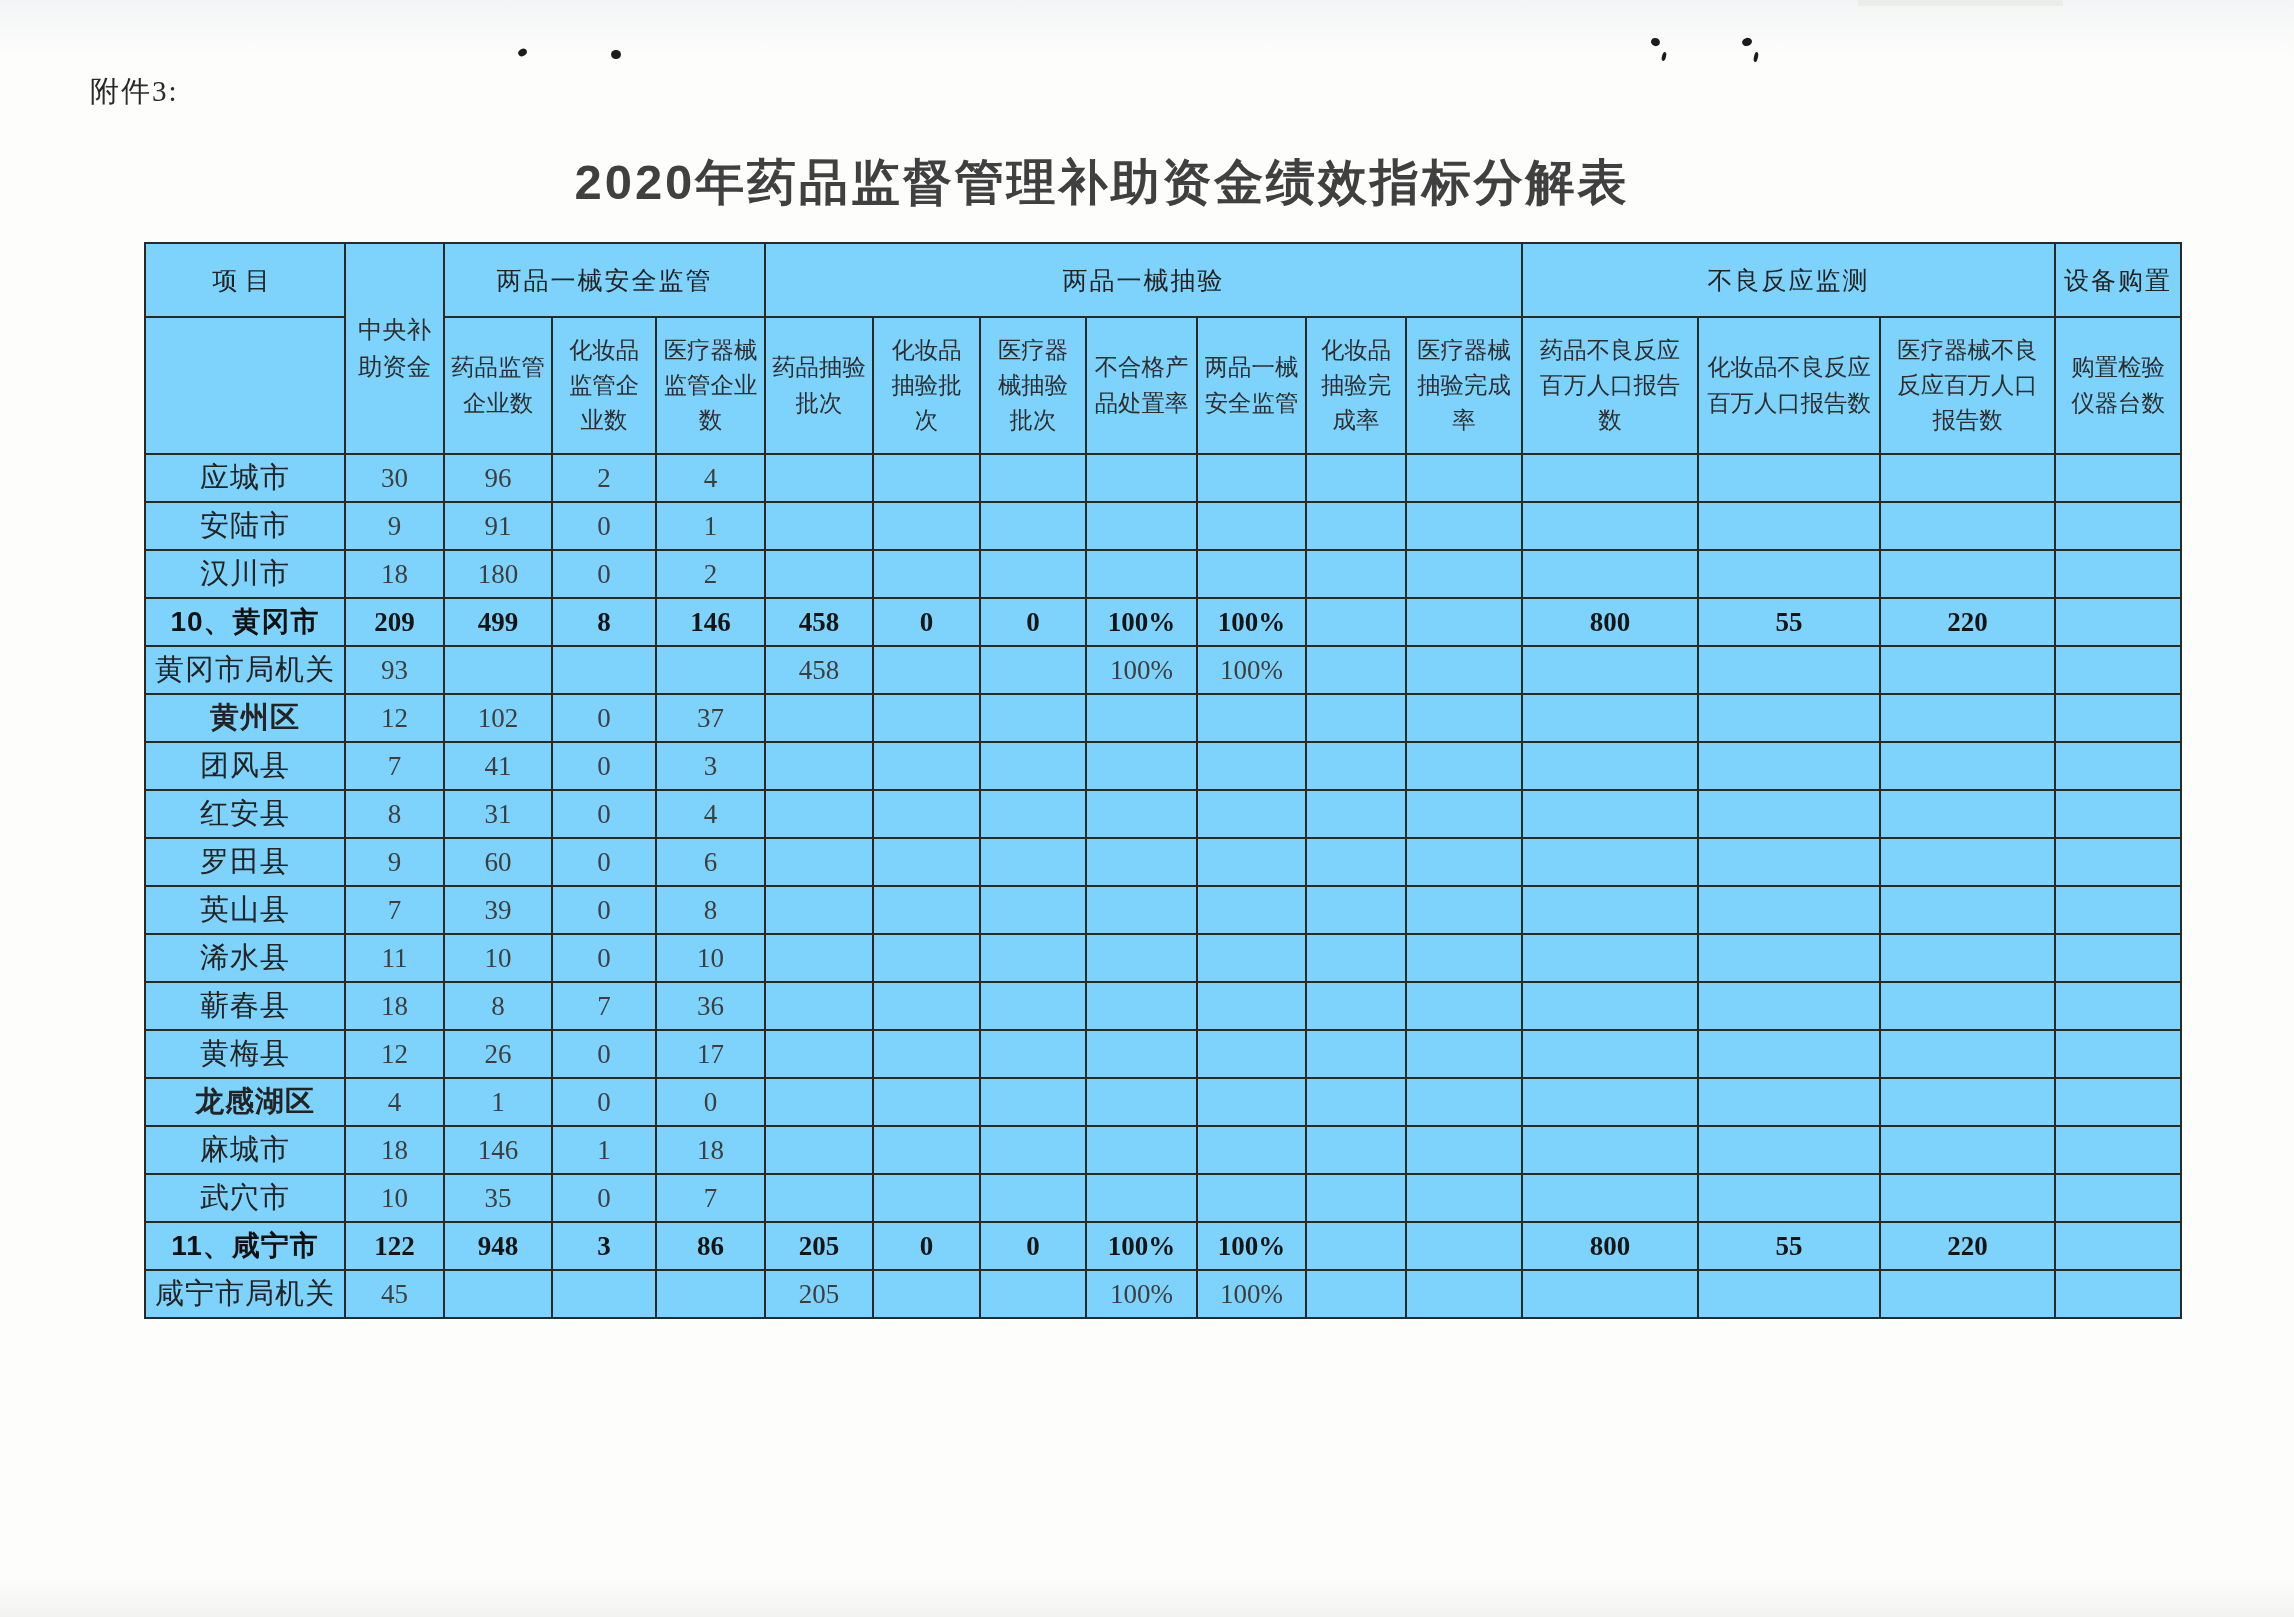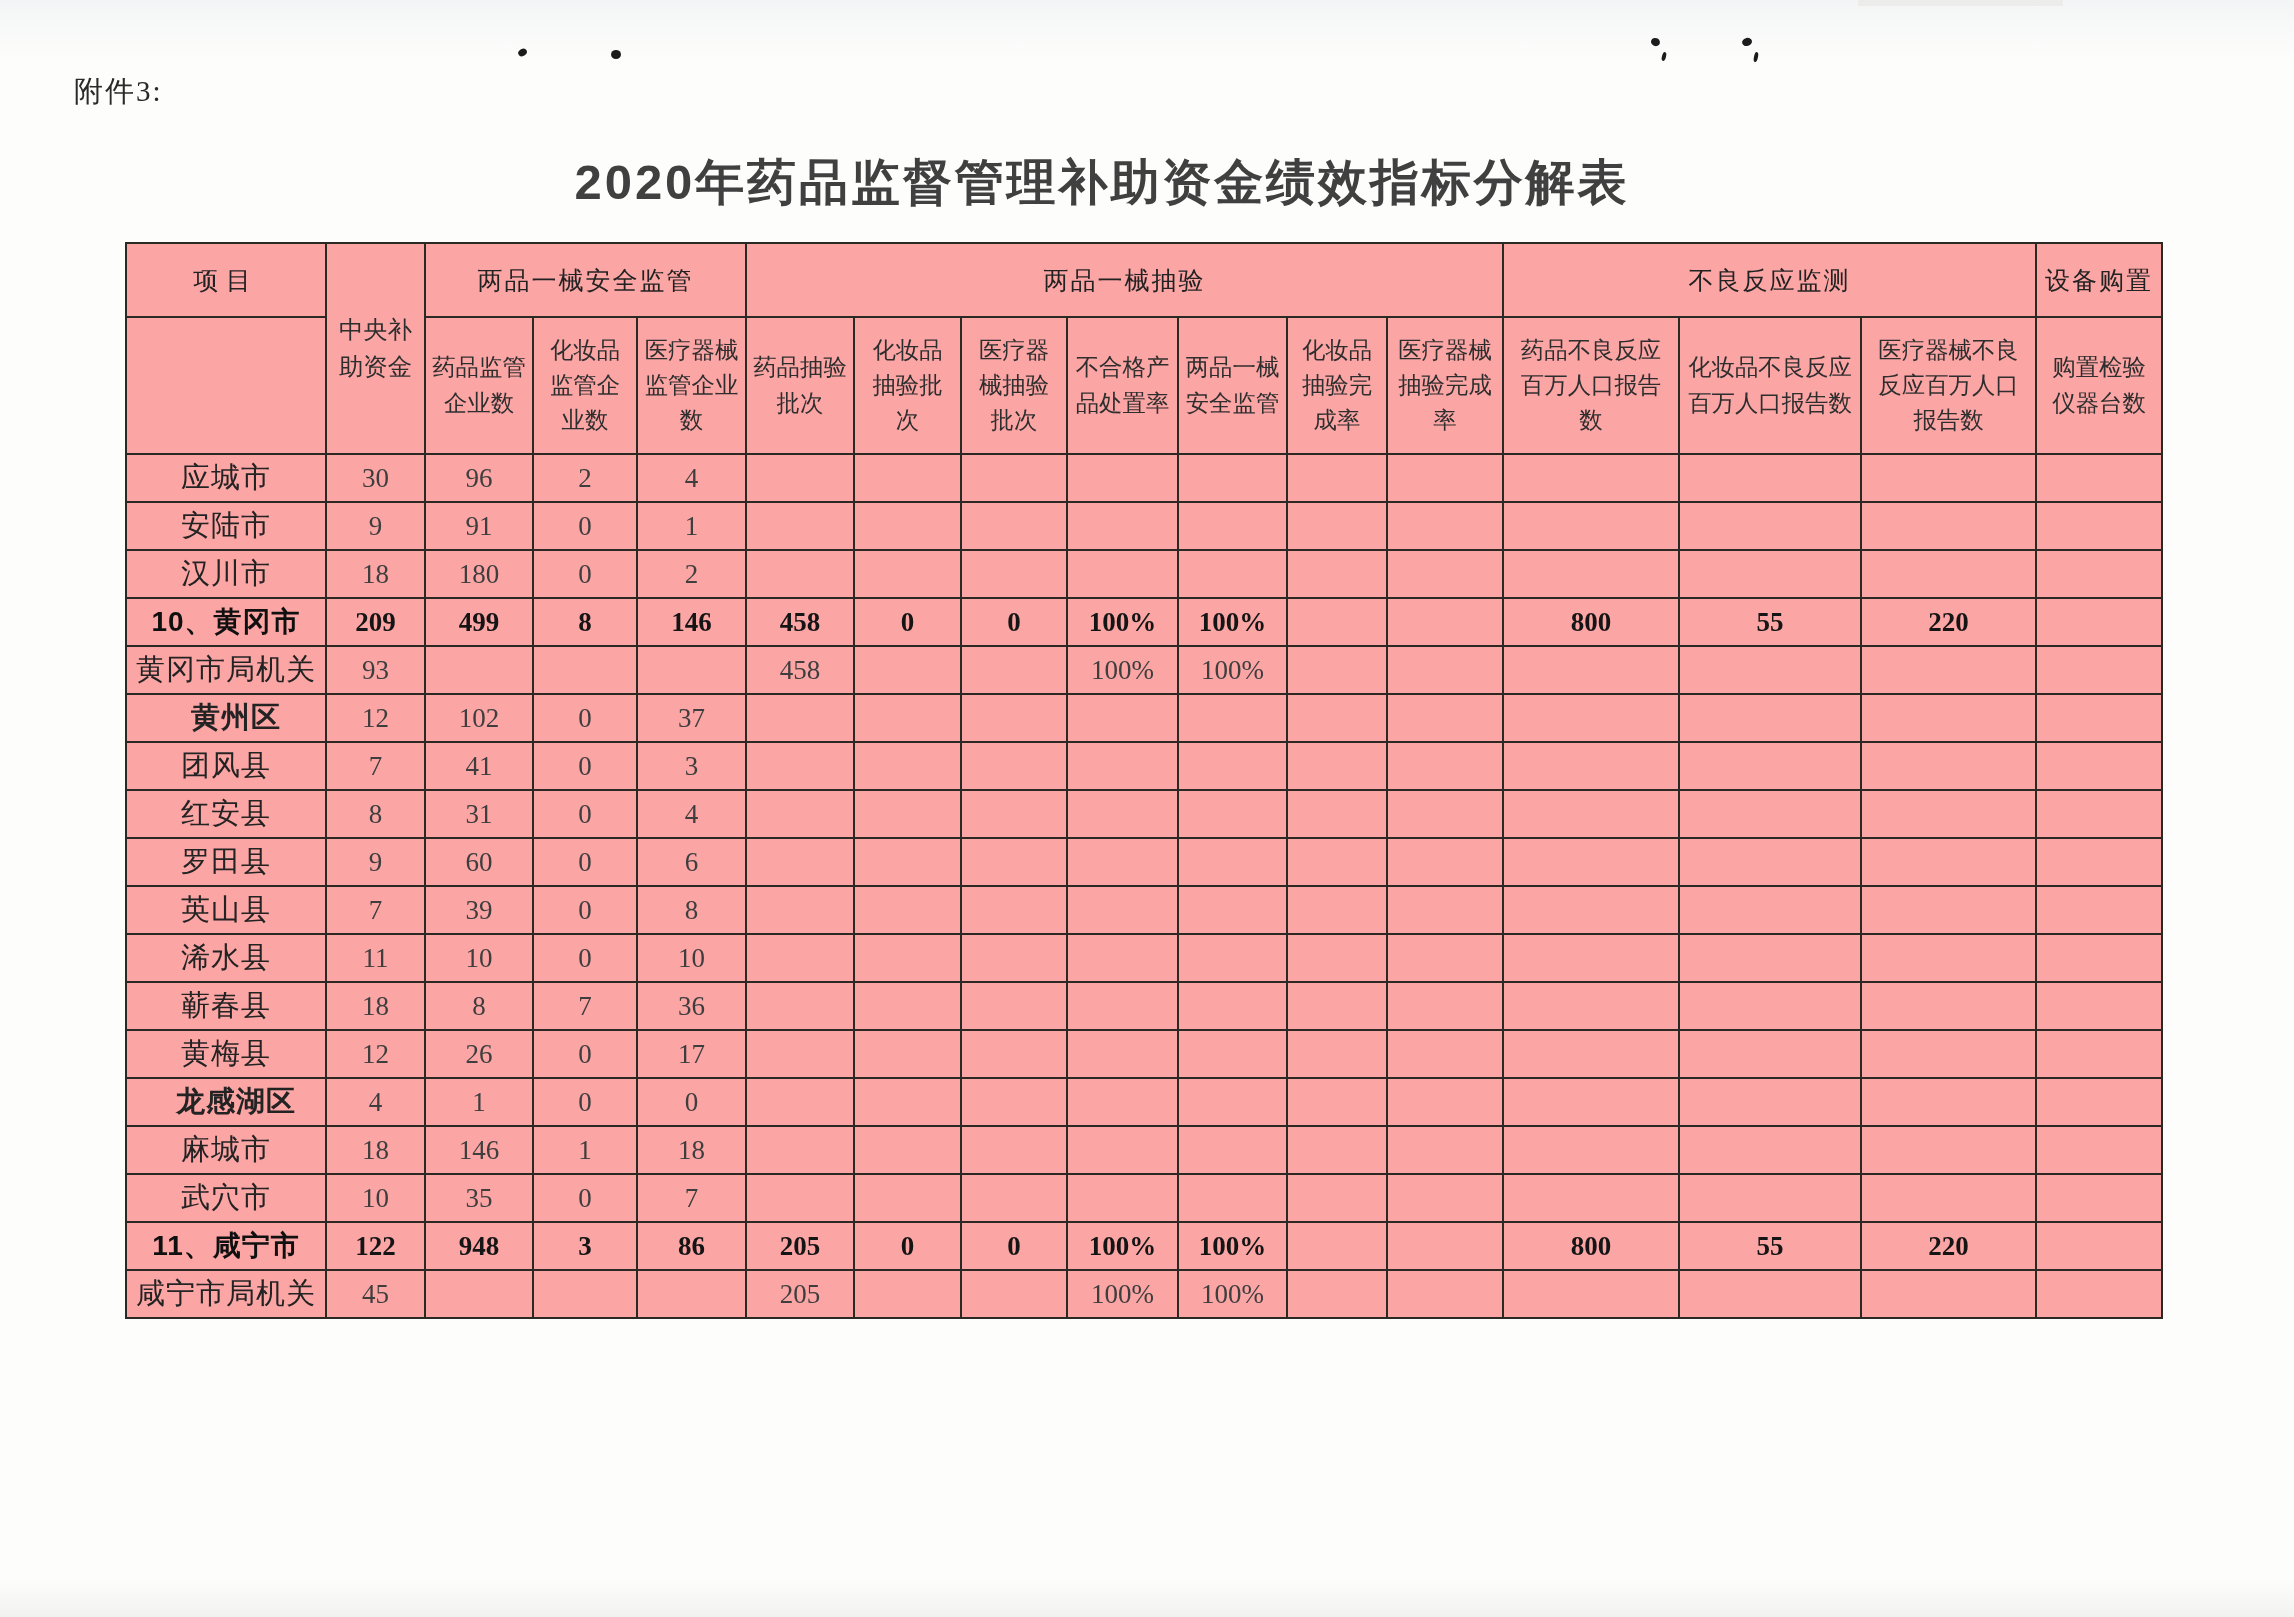--- a/index.html
+++ b/index.html
@@ -14,34 +14,34 @@
   .page{position:absolute;inset:0;}
   
   .page::before{
     content:"";position:absolute;inset:0;
     background:
       linear-gradient(180deg, rgba(225,228,232,.35) 0px, rgba(255,255,255,0) 59px),
       linear-gradient(0deg, rgba(215,215,212,.30) 0px, rgba(255,255,255,0) 39px);
     pointer-events:none;
   }
   .attachment{
-    position:absolute;left:74px;top:72px;
+    position:absolute;left:90px;top:72px;
     font-size:29px;letter-spacing:2px;color:#2a2a2a;
   }
   .doc-title{
     position:absolute;left:0;top:150px;width:2204px;
     text-align:center;
     font-family:"Liberation Sans","DejaVu Sans",sans-serif;
     font-weight:700;font-size:49px;letter-spacing:2.9px;color:#404040;
   }
   table.main{
-    position:absolute;left:125px;top:242px;
+    position:absolute;left:144px;top:242px;
     width:2037px;
     border-collapse:collapse;table-layout:fixed;
-    background:#fca5a5;
+    background:#7dd3fc;
   }
   table.main th,table.main td{
     border:2px solid #2b2924;
     text-align:center;vertical-align:middle;
     padding:2px 5.9px;
     overflow:hidden;
   }
   table.main{border:2.9px solid #2b2924;}
   
   tr.hrow1 th{height:68px;border-bottom-width:2.9px;}

